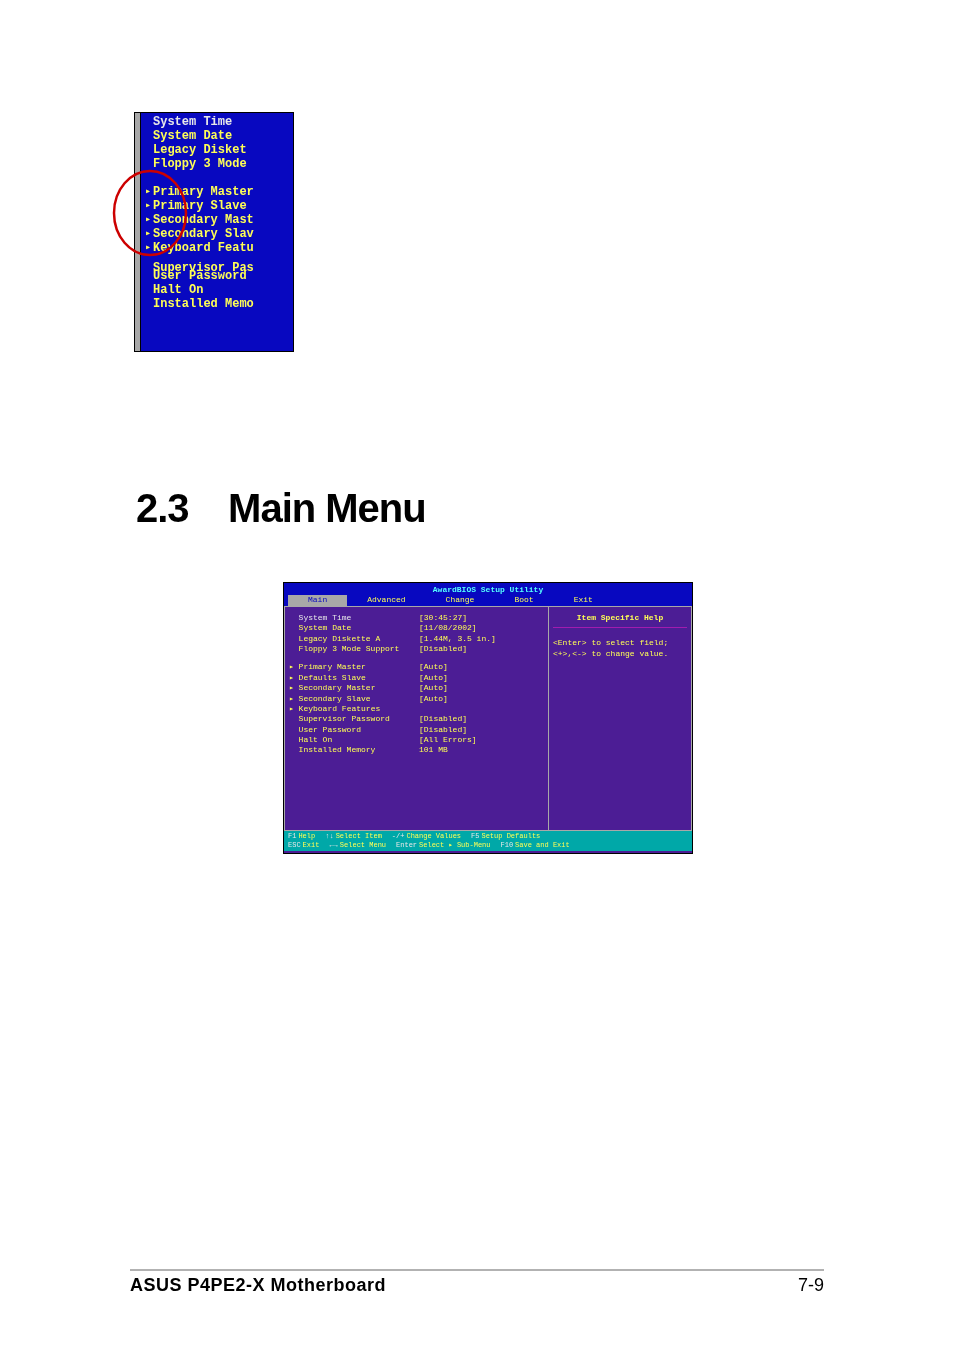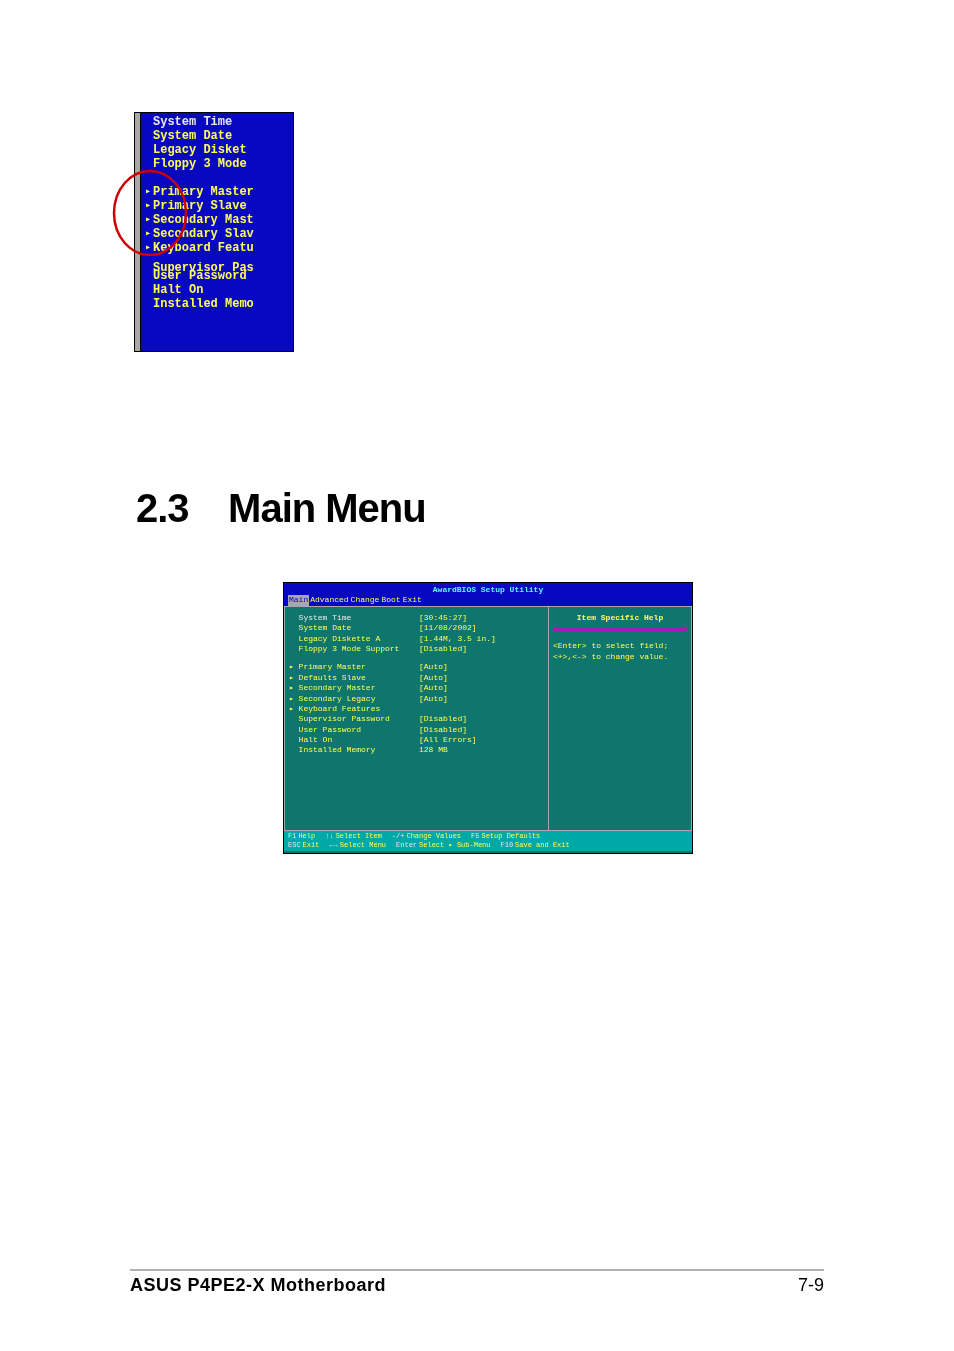--- a/index.html
+++ b/index.html
@@ -77,42 +77,42 @@
     margin-left: 36px;
   }
   
   
   .bios-full {
     position: absolute;
     top: 582px;
     left: 283px;
     width: 410px;
     height: 272px;
-    background: #0f766e;
+    background: #4c1d95;
     font-family: "Courier New", monospace;
     font-size: 8px;
     color: #ffff55;
     border: 1px solid #000;
     line-height: 1.3;
   }
   .bios-full .topbar {
     background: #0808c0;
     color: #55ffff;
     text-align: center;
     padding-top: 2px;
     font-weight: bold;
   }
   .bios-full .menubar {
     background: #0808c0;
     display: flex;
     padding: 0 4px;
   }
   .bios-full .menubar .tab {
     color: #ffff55;
-    padding: 0 1px;
+    padding: 0 20px;
   }
   .bios-full .menubar .tab.active {
     background: #a8a8a8;
     color: #0808c0;
   }
   .bios-full .content {
     display: flex;
     height: 225px;
   }
   .bios-full .leftpane {
@@ -126,21 +126,21 @@
     border: 1px solid #a8a8a8;
     border-left: none;
     padding: 4px;
     color: #ffff55;
   }
   .bios-full .rightpane .hdr-normal {
     text-align: center;
     color: #ffff55;
     padding: 2px 0 4px 0;
     font-weight: bold;
-    border-bottom: 4px solid #a21caf;
+    border-bottom: 1px solid #a21caf;
     margin-bottom: 8px;
   }
   .bios-full .row {
     display: flex;
   }
   .bios-full .row .lbl {
     width: 130px;
     color: #ffff55;
     white-space: pre;
   }
@@ -249,42 +249,42 @@
         </div>
         <div class="row">
           <div class="lbl">▸ Defaults Slave</div>
           <div class="val">[Auto]</div>
         </div>
         <div class="row">
           <div class="lbl">▸ Secondary Master</div>
           <div class="val">[Auto]</div>
         </div>
         <div class="row">
-          <div class="lbl">▸ Secondary Legacy</div>
+          <div class="lbl">▸ Secondary Slave</div>
           <div class="val">[Auto]</div>
         </div>
         <div class="row">
           <div class="lbl">▸ Keyboard Features</div>
           <div class="val"></div>
         </div>
         <div class="row">
           <div class="lbl">  Supervisor Password</div>
           <div class="val">[Disabled]</div>
         </div>
         <div class="row">
           <div class="lbl">  User Password</div>
           <div class="val">[Disabled]</div>
         </div>
         <div class="row">
           <div class="lbl">  Halt On</div>
           <div class="val">[All Errors]</div>
         </div>
         <div class="row">
           <div class="lbl">  Installed Memory</div>
-          <div class="val">128 MB</div>
+          <div class="val">101 MB</div>
         </div>
       </div>
     <div class="rightpane">
       <div class="hdr-normal">Item Specific Help</div>
       <div style="margin-top:10px;">&lt;Enter&gt; to select field;</div>
       <div>&lt;+&gt;,&lt;-&gt; to change value.</div>
     </div>
   </div>
   <div class="footbar" id="footbar">
       <span class="k">F1</span>

